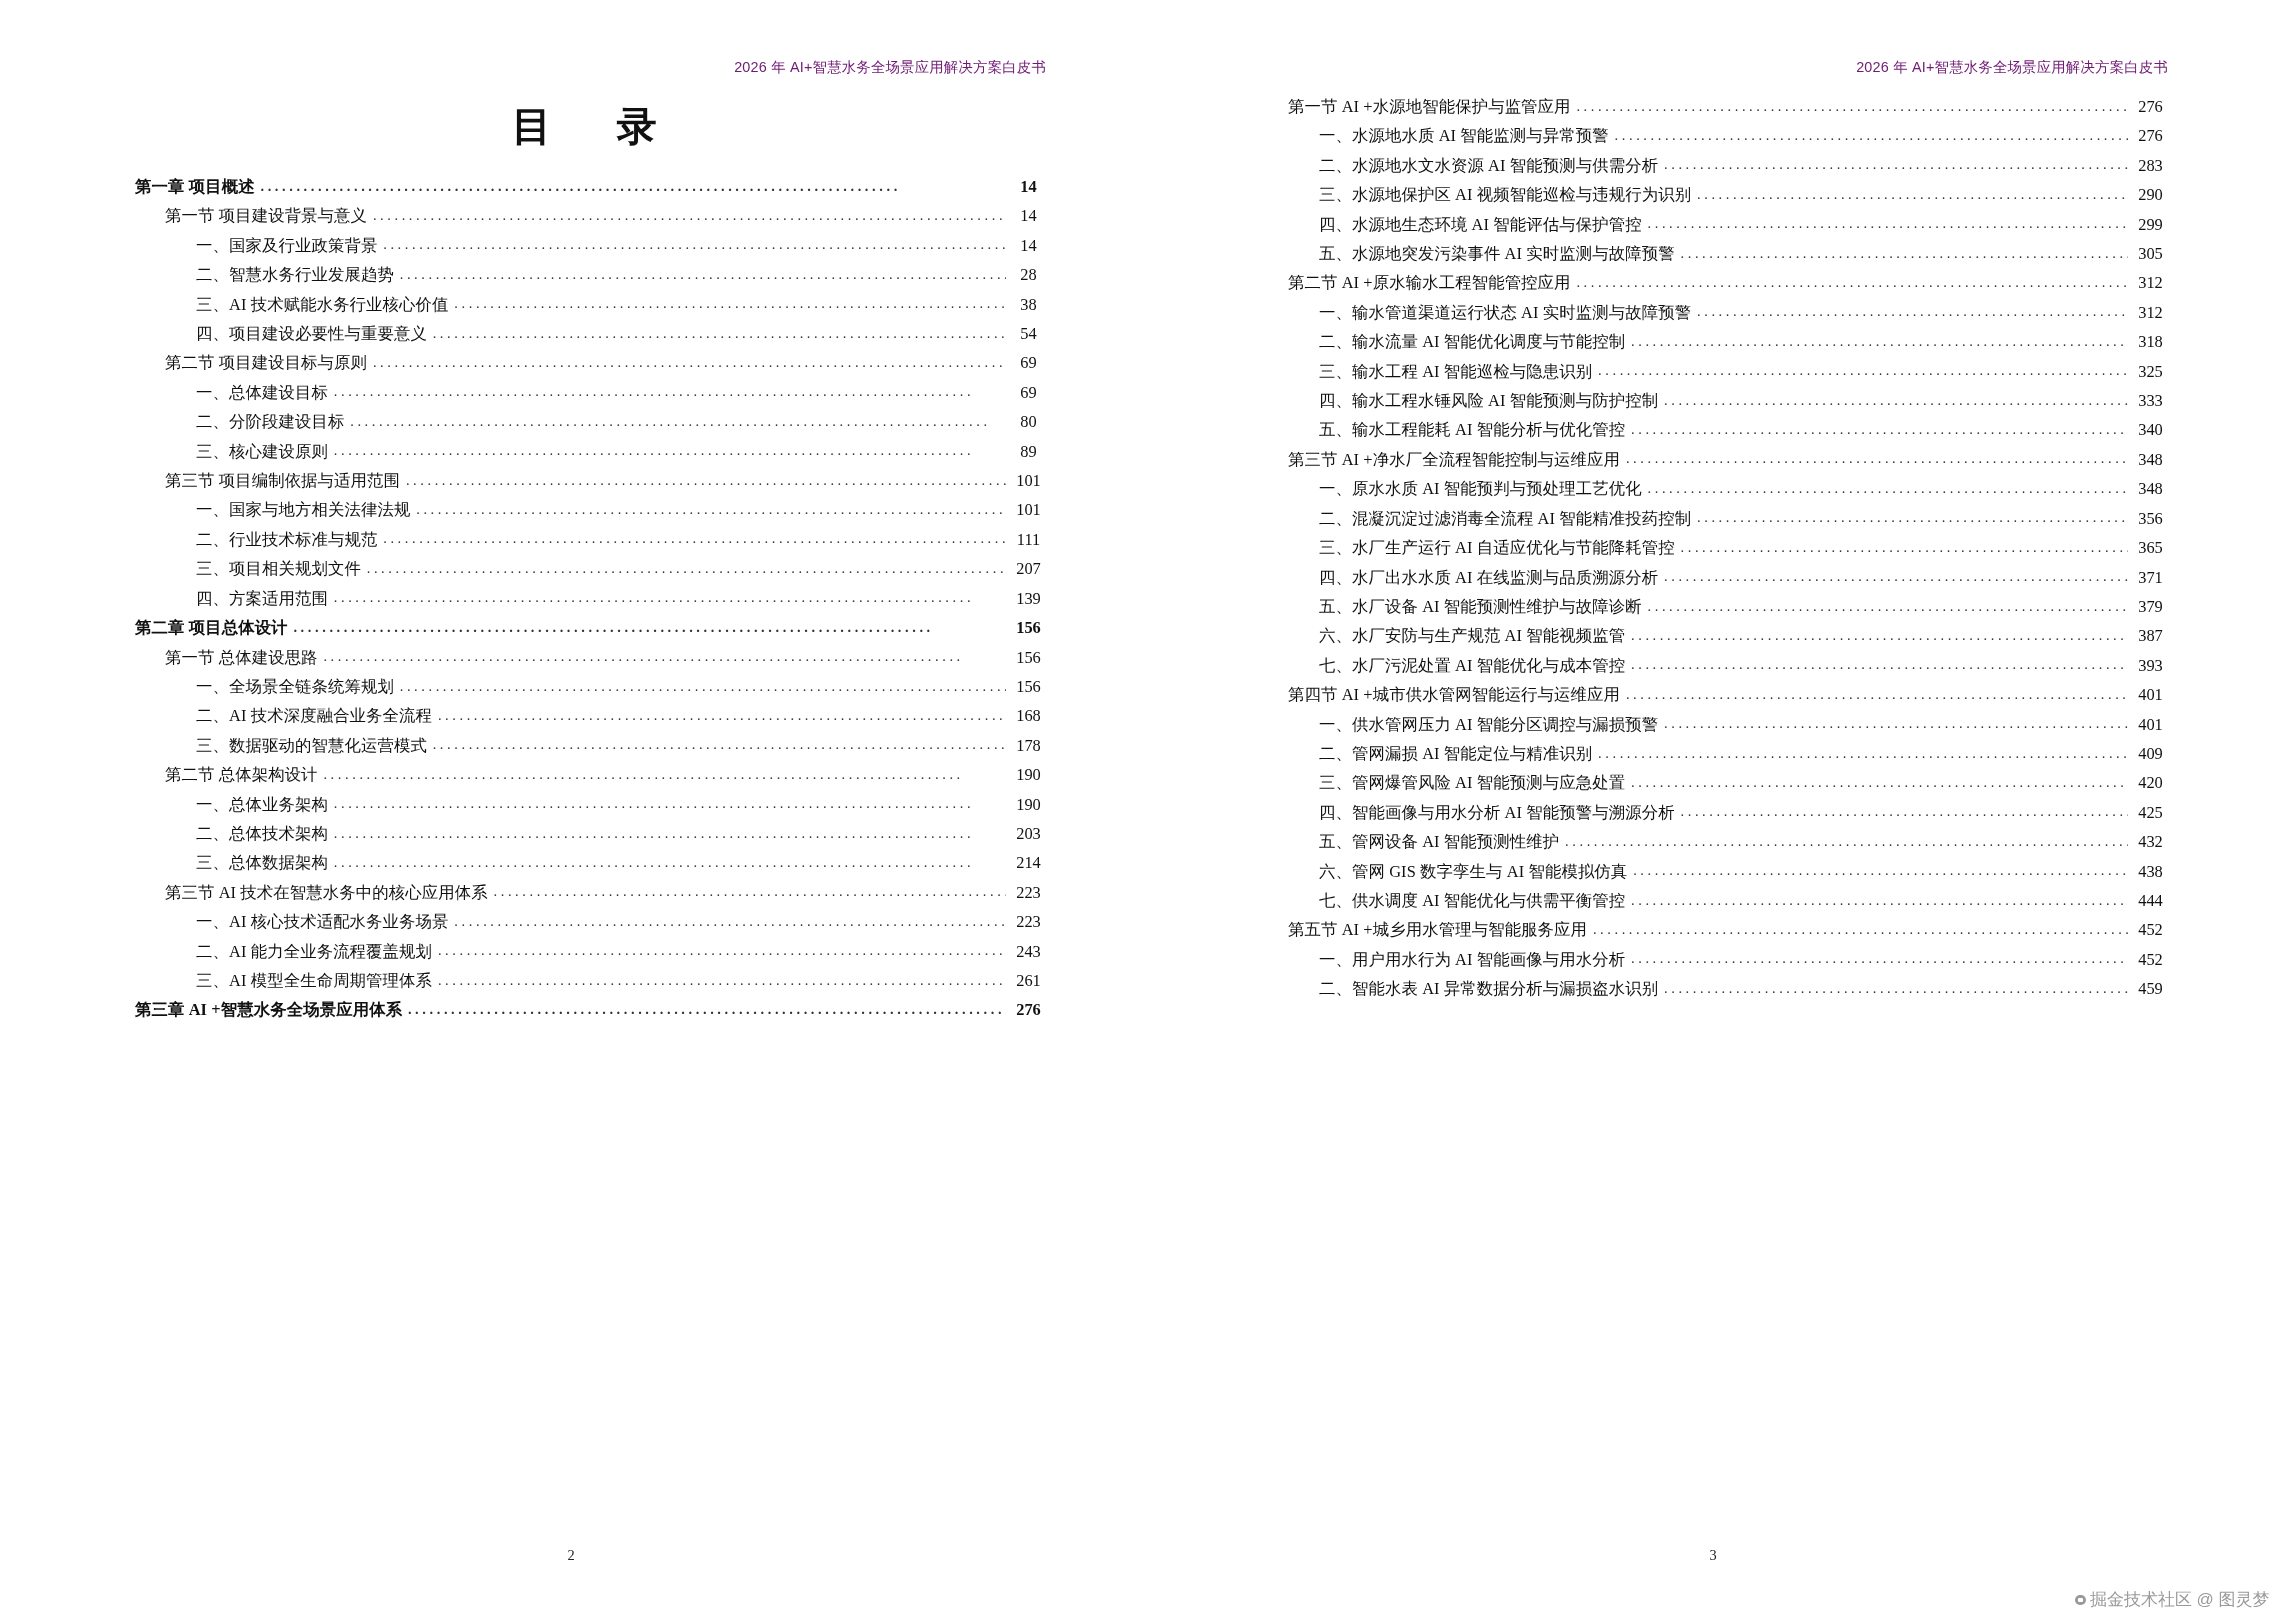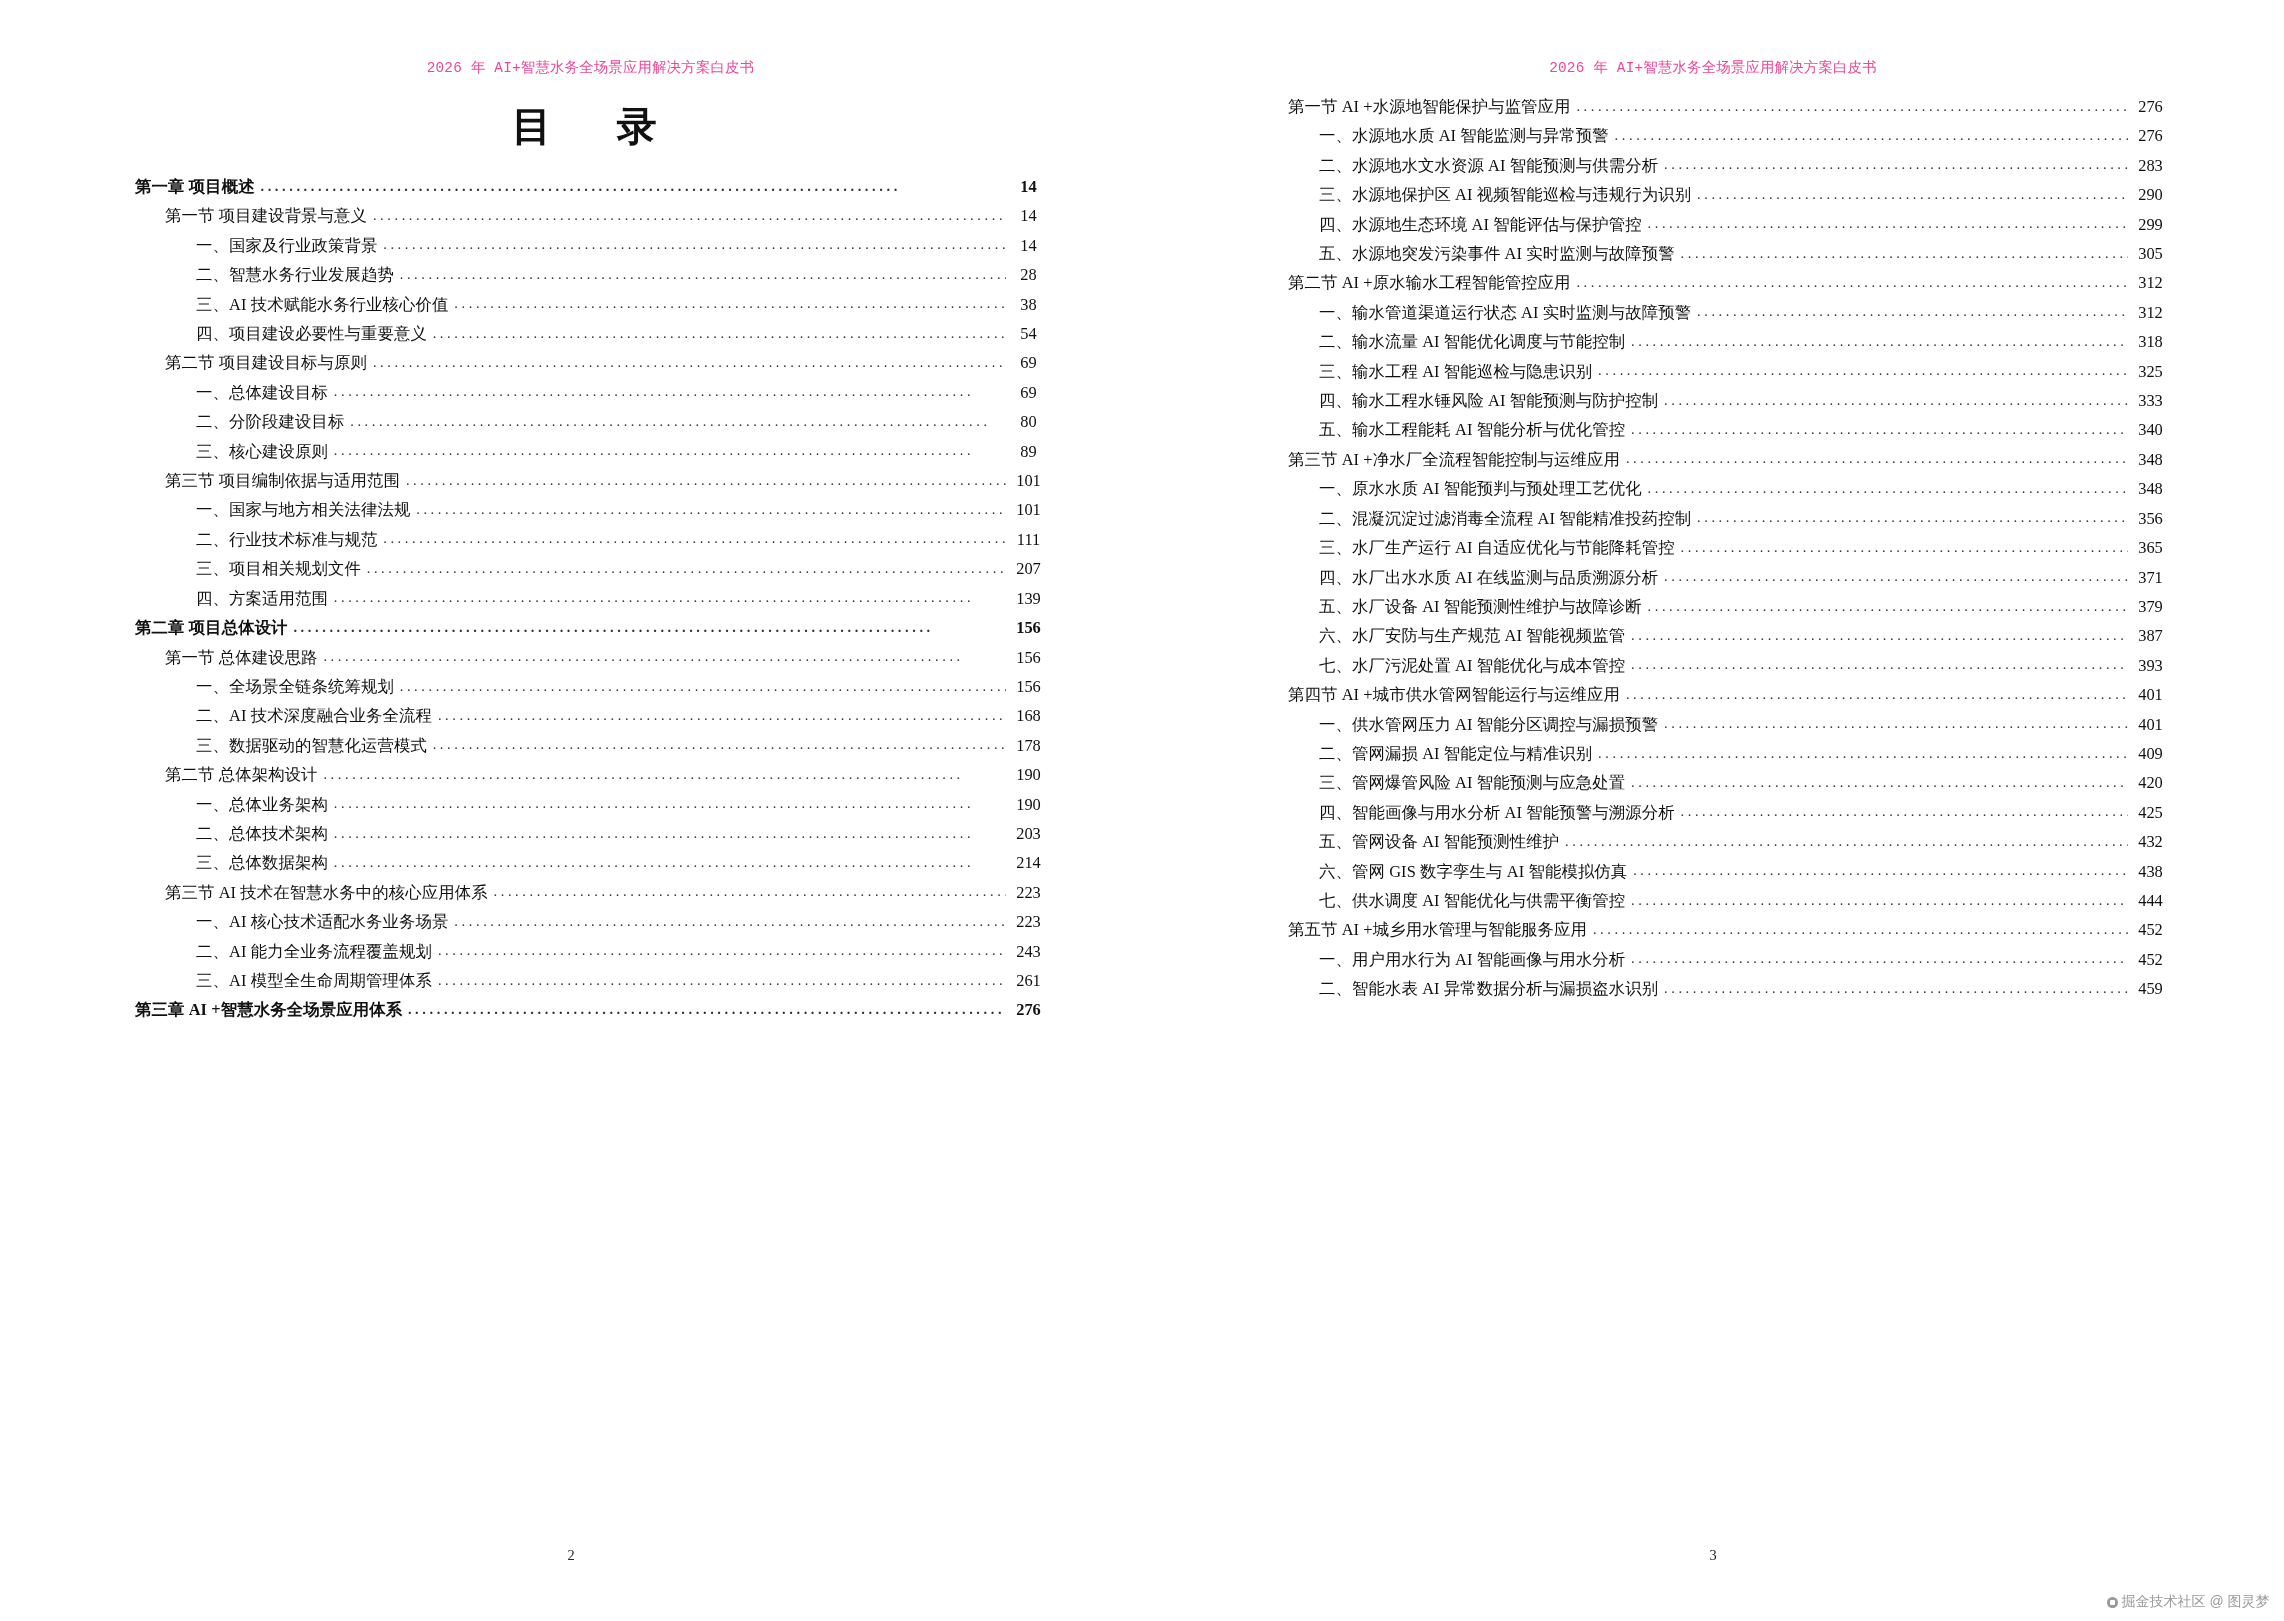--- a/index.html
+++ b/index.html
@@ -25,26 +25,26 @@
     width: 1142px;
     height: 1622px;
     box-sizing: border-box;
     position: relative;
     padding: 58px 101px 0 101px;
   }
   .page-left { padding-left: 135px; padding-right: 96px; }
   .page-right { padding-left: 116px; padding-right: 116px; }
 
   .running-head {
-    text-align: center;
+    text-align: right;
     font-size: 14.4px;
     letter-spacing: 0.2px;
-    color: #ec4899;
+    color: #701a75;
     margin-bottom: 22px;
-    font-family: Liberation Mono, monospace;
+    font-family: Liberation Sans, sans-serif;
   }
   .toc-title {
     text-align: center;
     font-size: 40px;
     font-weight: bold;
     letter-spacing: 12.5px;
     margin: 4.8px 0 25px 0;
     color: #111;
   }
 
@@ -98,21 +98,21 @@
     left: 0;
     width: 100%;
     text-align: center;
     font-size: 14.4px;
     color: #222;
   }
   .watermark {
     position: absolute;
     right: 14.4px;
     bottom: 10.6px;
-    font-size: 14px;
+    font-size: 17px;
     color: #9a9a9a;
     display: flex;
     align-items: center;
     gap: 3.9px;
     font-family: "Liberation Sans", sans-serif;
   }
   .watermark .wm-badge {
     display: inline-block;
     width: 10.6px;
     height: 10.6px;

